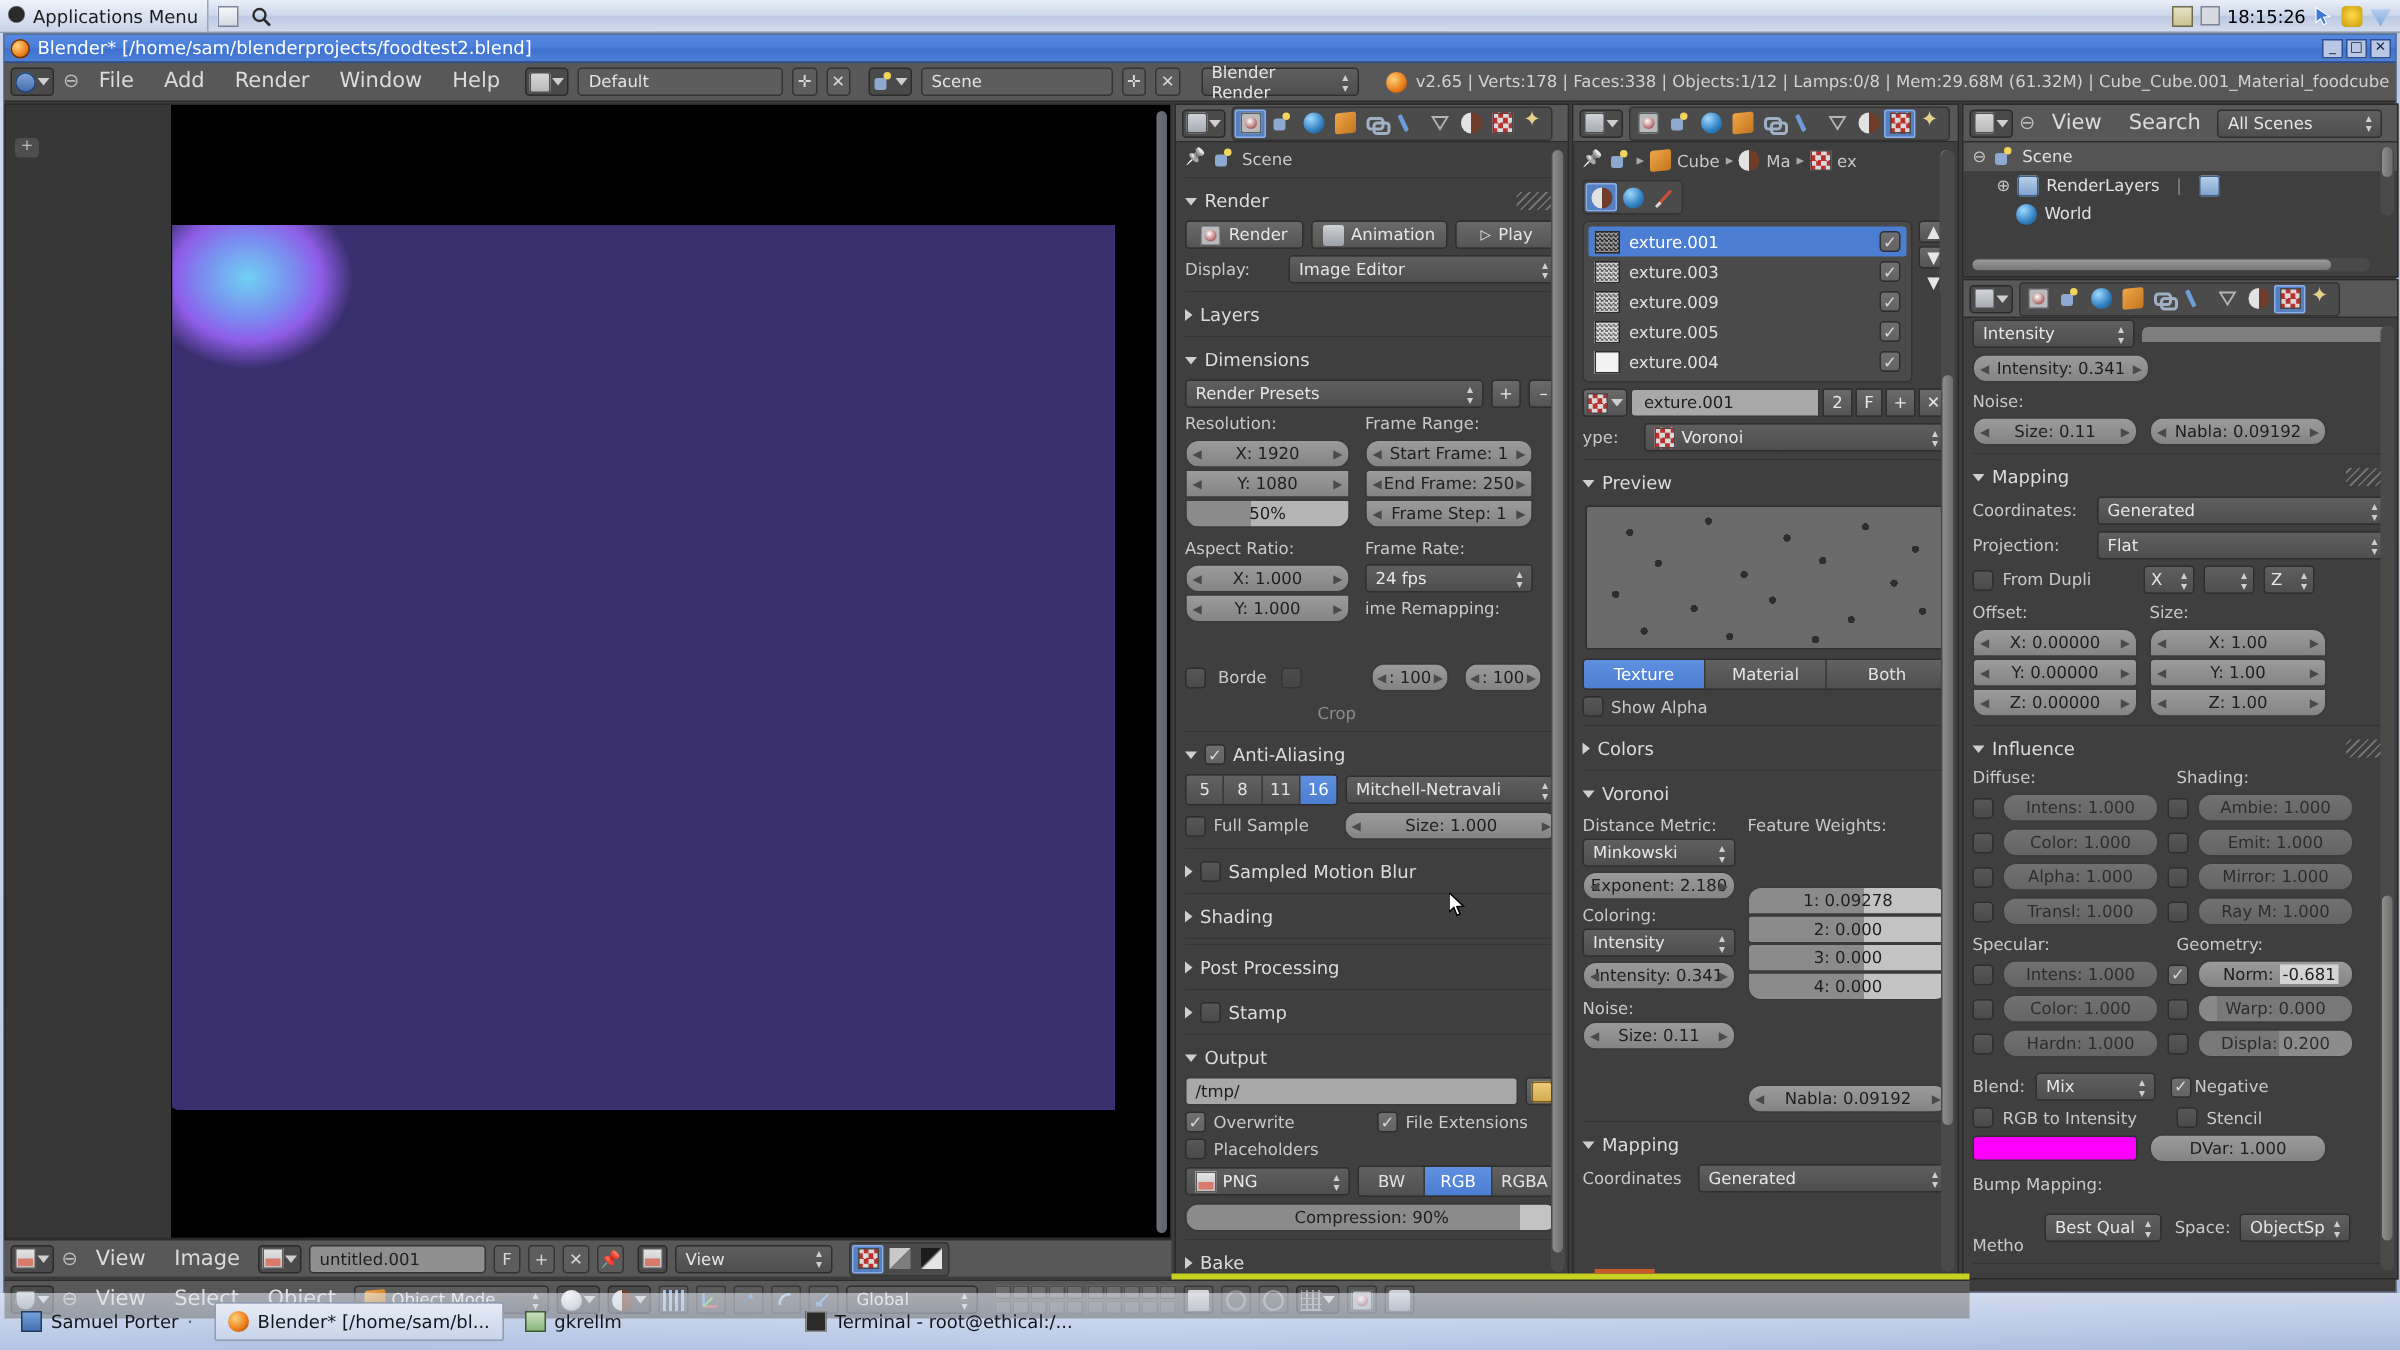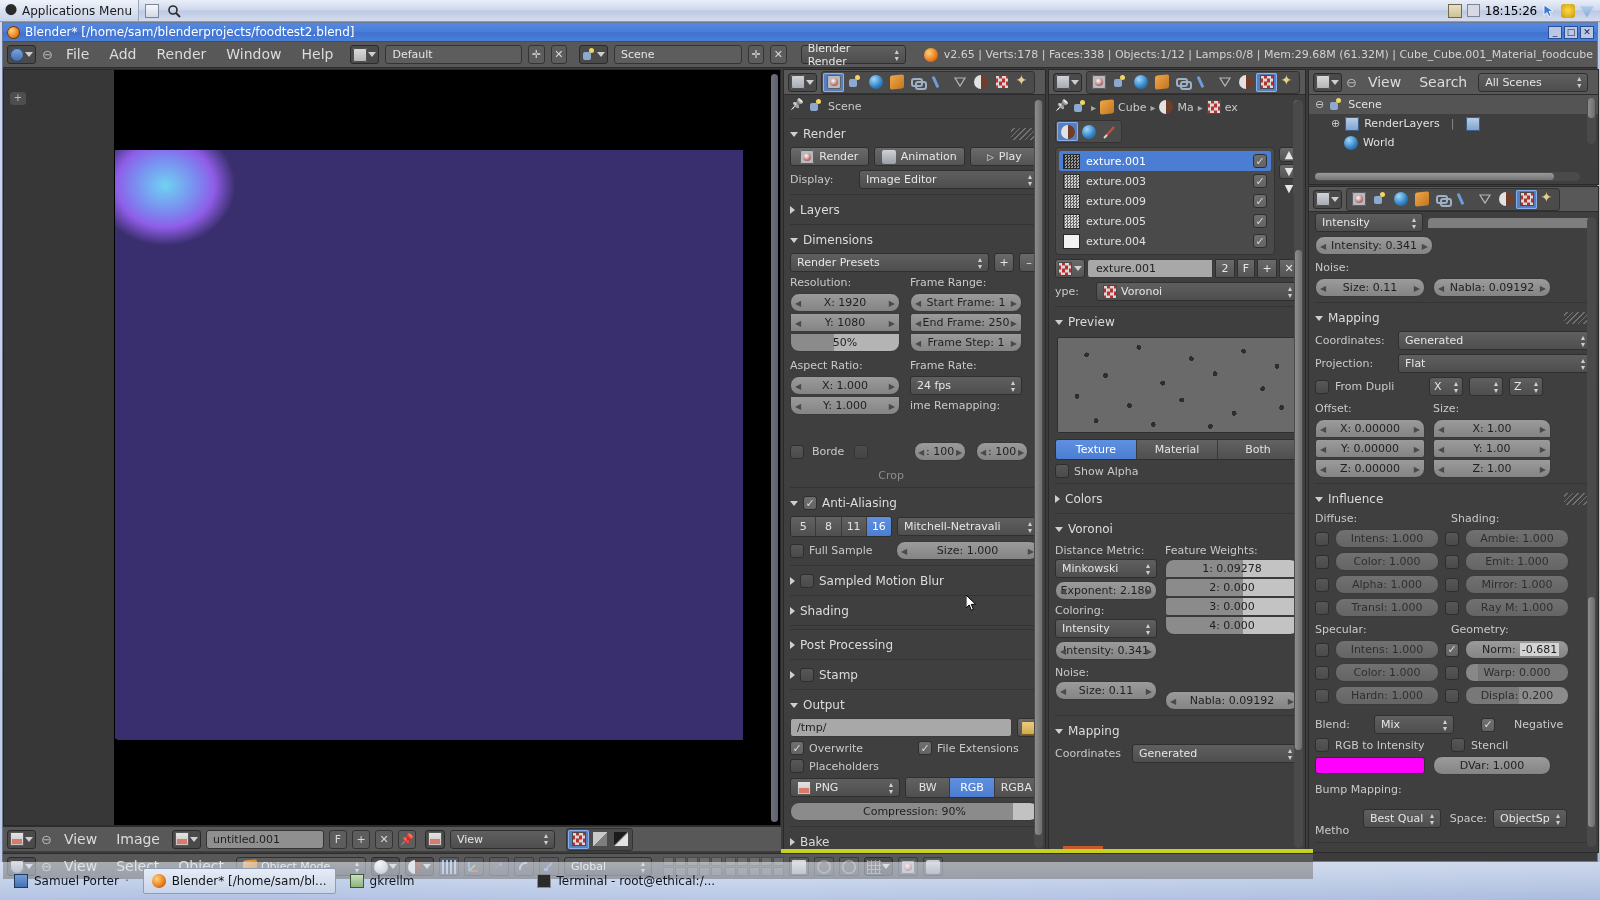--- a/index.html
+++ b/index.html
@@ -928,21 +928,21 @@
               </div>
             <div class="lbl" style="padding:6px 0 2px;">Noise:</div>
             <div class="num">
               <span class="ar l">◀</span>
                 <span>Size: 0.11</span>
                 <span class="ar r">▶</span>
               </div>
           </div>
           <div style="flex:1;">
             <div class="lbl" style="padding:2px 0;">Feature Weights:</div>
-            <div class="num" style="border-radius:9px 9px 0 0;background:linear-gradient(90deg,#8b8b8b 0 58%,#c3c3c3 58% 100%);">
+            <div class="num" style="border-radius:9px 9px 0 0;background:linear-gradient(90deg,#8b8b8b 0 58%,#c3c3c3 58% 100%);margin-top:32px;">
               <span>1: 0.09278</span>
               </div>
             <div class="num flat" style="background:linear-gradient(90deg,#8b8b8b 0 58%,#c3c3c3 58% 100%);">
               <span>2: 0.000</span>
               </div>
             <div class="num flat" style="background:linear-gradient(90deg,#8b8b8b 0 58%,#c3c3c3 58% 100%);">
               <span>3: 0.000</span>
               </div>
             <div class="num" style="border-radius:0 0 9px 9px;background:linear-gradient(90deg,#8b8b8b 0 58%,#c3c3c3 58% 100%);">
               <span>4: 0.000</span>
@@ -1243,21 +1243,21 @@
         <div class="row" style="gap:6px;">
           <span class="chk"></span>
           <div class="num" style="width:104px;opacity:.55;">
             <span>Hardn: 1.000</span>
             </div>
           <span class="chk"></span>
           <div class="num" style="width:104px;opacity:.6;background:linear-gradient(90deg,#9f9f9f 0 52%,#c0c0c0 52% 100%);">
             <span>Displa: 0.200</span>
             </div>
         </div>
-        <div class="row" style="gap:19px;padding-top:8px;">
+        <div class="row" style="gap:2px;padding-top:8px;">
           <span class="lbl" style="width:40px;">Blend:</span>
           <div class="drop" style="width:80px;">
             <span>Mix</span>
             <span class="updn">▴<br>▾</span>
             </div>
           <span class="chk on" style="margin-left:8px;">✓</span>
           <span class="lbl">Negative</span>
         </div>
         <div class="row" style="gap:6px;">
           <span class="chk"></span>

